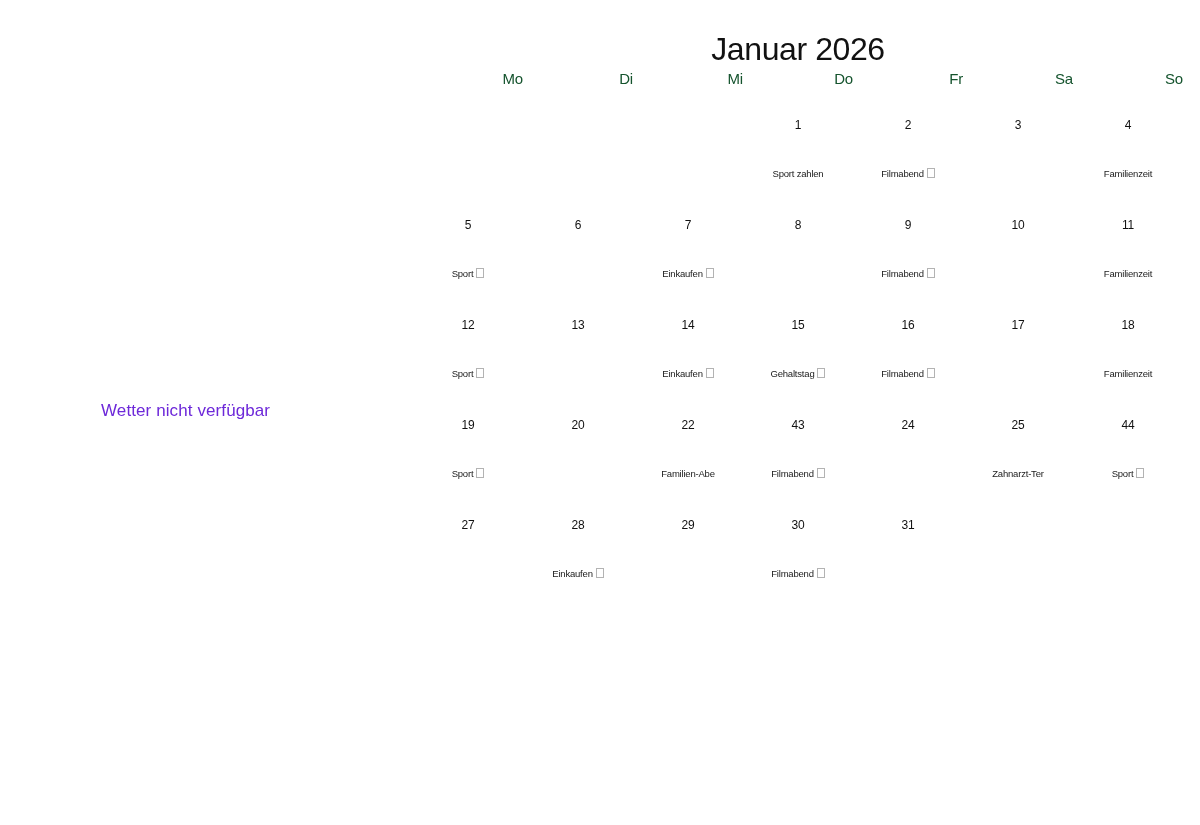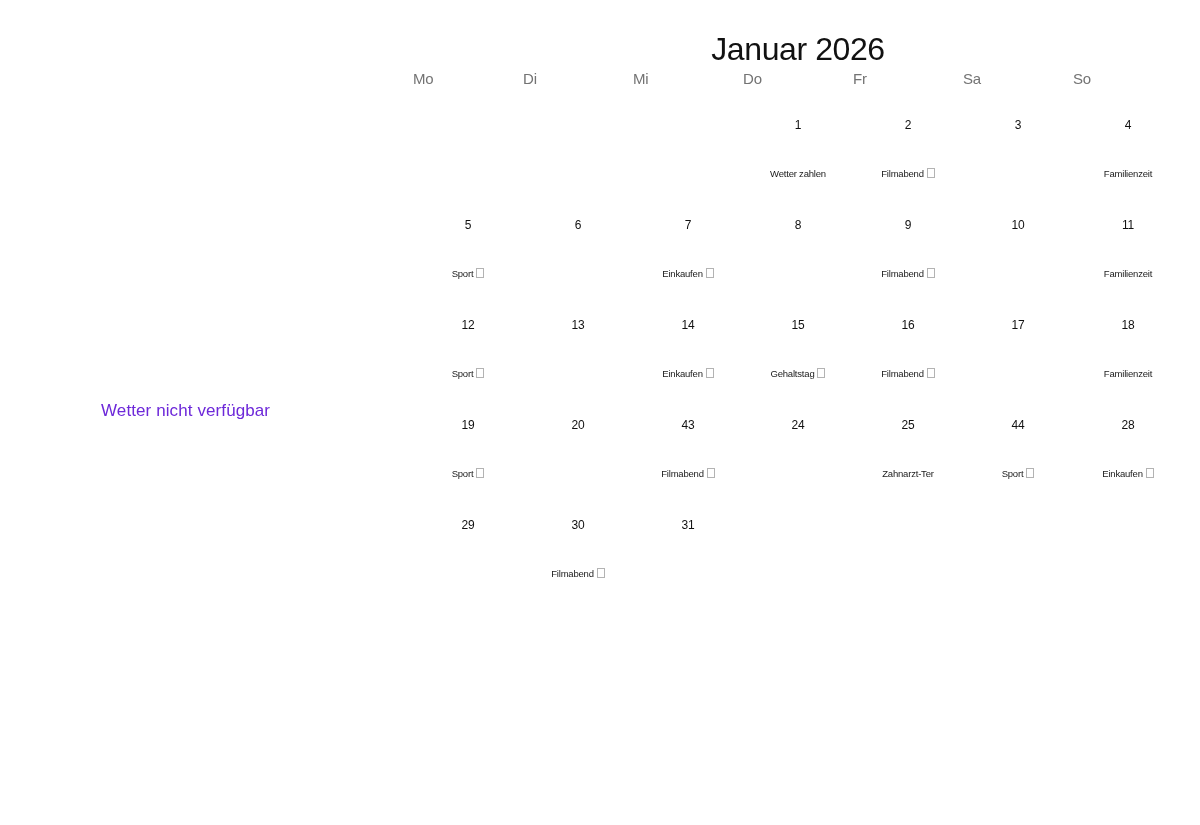--- a/index.html
+++ b/index.html
@@ -40,24 +40,24 @@
   }
   .cal-headers {
     position: absolute;
     left: 413px;
     top: 70px;
     width: 770px;
     display: grid;
     grid-template-columns: repeat(7, 110px);
   }
   .cal-headers .wd {
-    text-align: left;
+    text-align: right;
     font-size: 15px;
     letter-spacing: -0.2px;
-    color: #737373;
+    color: #14532d;
   }
   .cal-grid {
     position: absolute;
     left: 413px;
     top: 105px;
     width: 770px;
     height: 500px;
     display: grid;
     grid-template-columns: repeat(7, 110px);
     grid-template-rows: repeat(5, 100px);
@@ -125,21 +125,21 @@
     <div class="wd">Sa</div>
     <div class="wd">So</div>
   </div>
 
   <div class="cal-grid" id="calendar-grid">
       <div class="cell"></div>
       <div class="cell"></div>
       <div class="cell"></div>
       <div class="cell">
         <div class="day-num">1</div>
-        <div class="day-event">Wetter zahlen</div>
+        <div class="day-event">Sport zahlen</div>
       </div>
       <div class="cell">
         <div class="day-num">2</div>
         <div class="day-event">Filmabend<span class="tofu"></span></div>
       </div>
       <div class="cell">
         <div class="day-num">3</div>
       </div>
       <div class="cell">
         <div class="day-num">4</div>
@@ -197,35 +197,42 @@
         <div class="day-event">Familienzeit</div>
       </div>
       <div class="cell">
         <div class="day-num">19</div>
         <div class="day-event">Sport<span class="tofu"></span></div>
       </div>
       <div class="cell">
         <div class="day-num">20</div>
       </div>
       <div class="cell">
+        <div class="day-num">22</div>
+        <div class="day-event">Familien-Abe</div>
+      </div>
+      <div class="cell">
         <div class="day-num">43</div>
         <div class="day-event">Filmabend<span class="tofu"></span></div>
       </div>
       <div class="cell">
         <div class="day-num">24</div>
       </div>
       <div class="cell">
         <div class="day-num">25</div>
         <div class="day-event">Zahnarzt-Ter</div>
       </div>
       <div class="cell">
         <div class="day-num">44</div>
         <div class="day-event">Sport<span class="tofu"></span></div>
       </div>
       <div class="cell">
+        <div class="day-num">27</div>
+      </div>
+      <div class="cell">
         <div class="day-num">28</div>
         <div class="day-event">Einkaufen<span class="tofu"></span></div>
       </div>
       <div class="cell">
         <div class="day-num">29</div>
       </div>
       <div class="cell">
         <div class="day-num">30</div>
         <div class="day-event">Filmabend<span class="tofu"></span></div>
       </div>

